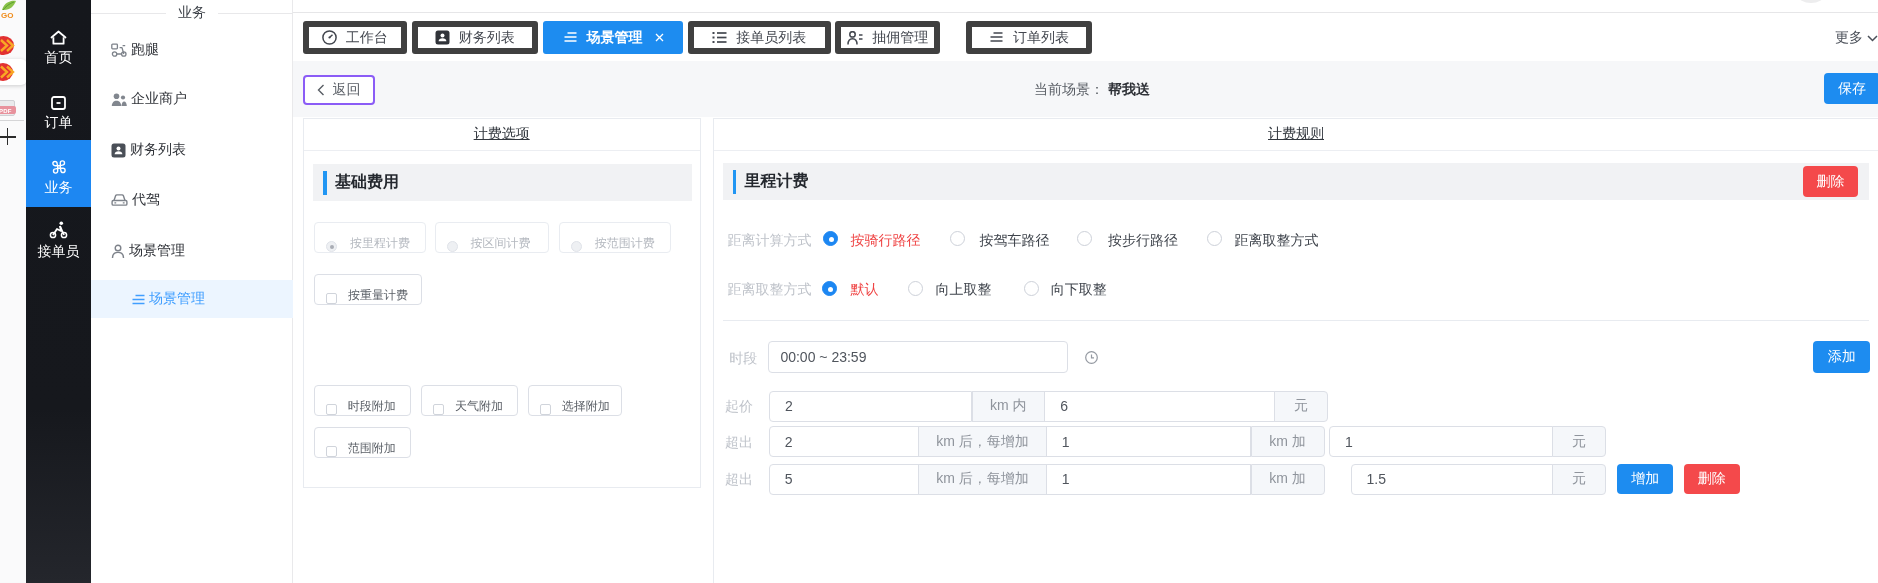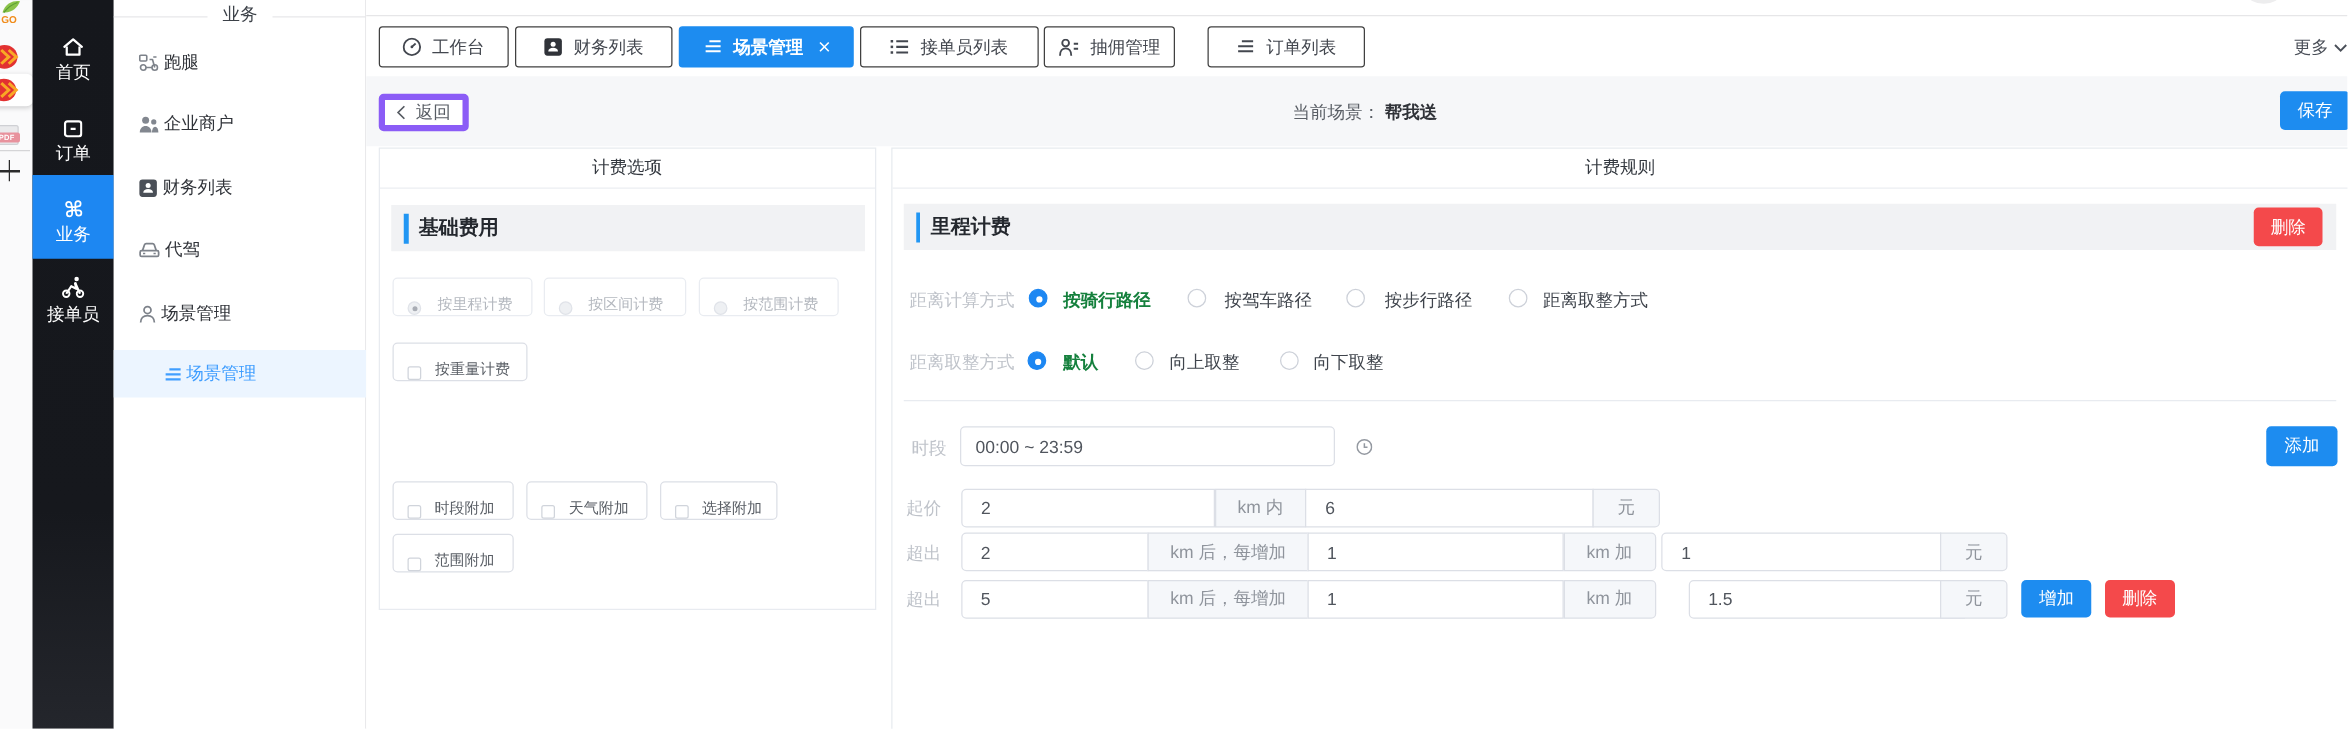--- a/index.html
+++ b/index.html
@@ -29,39 +29,39 @@
   .msub { position:absolute; left:0; top:280px; width:202px; height:38px; background:#ecf5ff;
           display:flex; align-items:center; padding-left:40px; font-size:14px; color:#409eff; }
   .msub svg { margin-right:3px; }
 
   
   #main { left:293px; top:0; width:1585px; height:583px; background:#fff; }
   #topband { left:0; top:0; width:1585px; height:13px; background:#fff; border-bottom:1px solid #e6e6e8; }
   #avatar { left:1505px; top:-12px; width:26px; height:15px; border-radius:50%; background:#ededee; }
 
   
-  .tab { position:absolute; top:21px; height:33px; border:1px solid #404040; border-radius:3px;
+  .tab { position:absolute; top:21px; height:33px; border:6px solid #404040; border-radius:3px;
          background:#fff; color:#43474f; font-size:14px; display:flex; align-items:center; justify-content:center; }
   .tab svg { margin-right:9px; }
   .tab.active { background:#1d8cf0; border-color:#1d8cf0; color:#fff; font-weight:bold; }
   #more { left:1542px; top:29px; font-size:14px; color:#4a4f58; display:flex; align-items:center; white-space:nowrap; }
 
   
   #toolbar { left:0; top:61px; width:1585px; height:56px; background:#f6f7f9; }
-  #backbtn { left:9.5px; top:74.5px; width:72px; height:30px; background:#fff; border:5px solid #8b5cf6;
+  #backbtn { left:9.5px; top:74.5px; width:72px; height:30px; background:#fff; border:2px solid #8b5cf6;
              border-radius:4px; font-size:14px; color:#585d64; display:flex; align-items:center; justify-content:center; }
   #curscene { left:741px; top:81px; font-size:14px; color:#5a5f66; }
   #curscene b { color:#303339; }
   #savebtn { left:1531px; top:73px; width:56px; height:31px; background:#1d8cf0; border-radius:4px;
              color:#fff; font-size:14px; display:flex; align-items:center; justify-content:center; }
 
   
   .panel { position:absolute; background:#fff; border:1px solid #e8ebf0; }
   .phead { height:32px; border-bottom:1px solid #eceef2; display:flex; align-items:center; justify-content:center;
-           font-size:14px; color:#33383f; }
+           font-size:14px; color:#33383f;text-decoration:underline; }
   .secbar { position:absolute; background:#f1f2f4; height:37px; }
   .secbar .vb { position:absolute; left:10px; top:7px; width:3.5px; height:24px; background:#2196f3; }
   .secbar .tt { position:absolute; left:22px; top:8px; font-size:16px; font-weight:bold; color:#24282e; }
 
   .optbox { position:absolute; height:31px; border:1px solid #e9ecf1; border-radius:4px; background:#fff;
             display:flex; align-items:flex-end; font-size:12px; }
   .optbox .rad { width:11px; height:11px; border-radius:50%; background:#eef0f3; border:1px solid #e0e3e9;
                  margin:0 13px 0 11px; position:relative; }
   .optbox .rad.on::after { content:""; position:absolute; left:2.5px; top:2.5px; width:4px; height:4px;
                  border-radius:50%; background:#a9adb5; }
@@ -69,21 +69,21 @@
                  margin:0 11px 0 11px; }
   .optbox.dis { color:#b4b8bf; }
   .optbox.en  { color:#5a5f66; border-color:#dcdfe6; }
 
   
   .flabel { position:absolute; font-size:14px; color:#bfc3ca; }
   .radio { position:absolute; width:15px; height:15px; border-radius:50%; border:1px solid #cdd1d9; background:#fff; }
   .radio.sel { background:#1d87f2; border-color:#1d87f2; }
   .radio.sel::after { content:""; position:absolute; left:5px; top:5px; width:5px; height:5px; border-radius:50%; background:#fff; }
   .rlabel { position:absolute; font-size:14px; color:#3f444c; }
-  .rlabel.blue { color:#15803d;font-weight:bold; }
+  .rlabel.blue { color:#ef4444; }
 
   .ipt { position:absolute; height:31px; background:#fff; border:1px solid #dcdfe6; font-size:14px; color:#50555d;
          display:flex; align-items:center; padding-left:15px; }
   .addon { position:absolute; height:31px; background:#f5f7fa; border:1px solid #dcdfe6; font-size:14px; color:#8f949c;
            display:flex; align-items:center; justify-content:center; }
   .rl4 { border-radius:4px 0 0 4px; }
   .rr4 { border-radius:0 4px 4px 0; }
   .btn { position:absolute; border-radius:4px; color:#fff; font-size:14px;
          display:flex; align-items:center; justify-content:center; }
   .btn.blue { background:#1d8cf0; }

